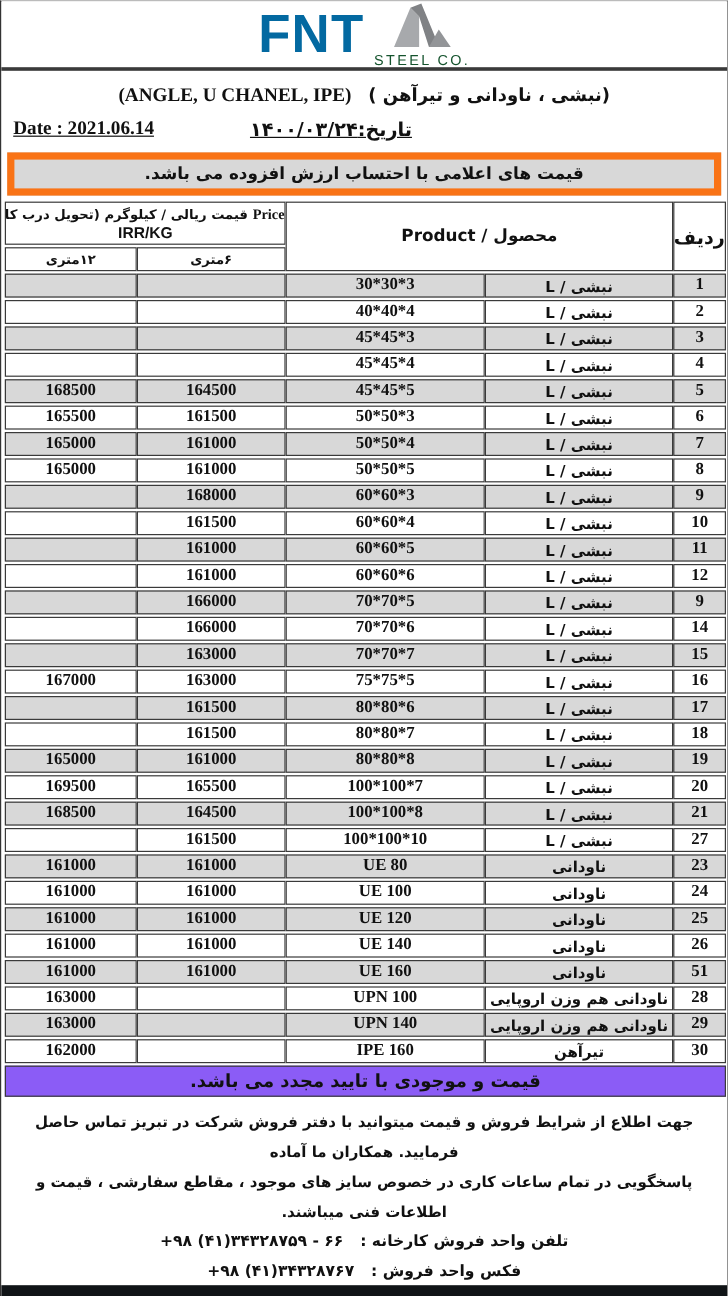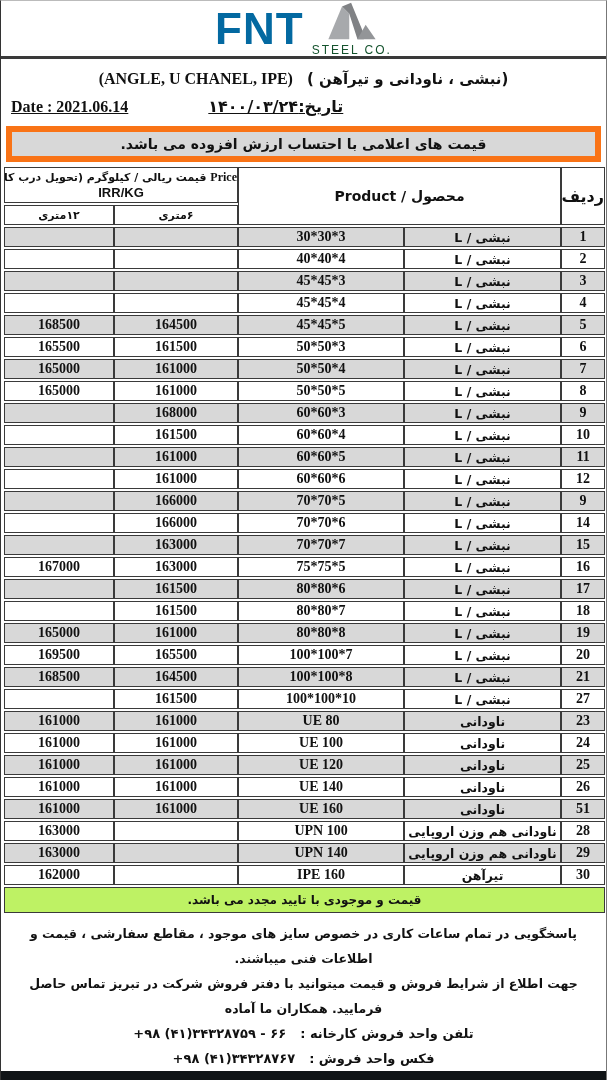--- a/index.html
+++ b/index.html
@@ -72,21 +72,21 @@
   td.price-hdr .en { font-family:"Liberation Serif",serif; font-size:12px; }
   td.price-hdr .unit { font-family:"Liberation Sans",sans-serif; font-size:13px; }
   td.sub-hdr { font-weight:bold; font-size:11px; direction:rtl; }
   td.product-hdr { font-weight:bold; font-size:14px; direction:rtl; }
   td.rowno-hdr { font-weight:bold; font-size:16px; direction:rtl; }
 
   tr.gray td { background:#d8d8d8; }
   tr.white td { background:#ffffff; }
   td.num { font-family:"Liberation Serif","DejaVu Serif",serif; font-weight:bold; font-size:14px; }
   td.name { direction:rtl; font-weight:bold; font-size:12.5px; font-family:"DejaVu Sans",sans-serif; }
-  td.footnote-cell { background:#bef264; direction:rtl; font-weight:bold; font-size:12px; height:26px; }
+  td.footnote-cell { background:#8b5cf6; direction:rtl; font-weight:bold; font-size:15px; height:26px; }
 
   
   .footer-block { margin:0 3px; border-top:0; padding:6px 10px 0; }
   .footer-para { direction:rtl; text-align:center; font-weight:bold; font-size:12.5px; line-height:25px; }
   .contact-line { direction:rtl; display:flex; justify-content:center; gap:14px; font-weight:bold; font-size:13px; line-height:25px; }
   .contact-line .val { direction:ltr; unicode-bidi:isolate; }
   .bottom-bar { position:absolute; left:0; right:0; bottom:0; height:9px; background:#101417; }
 </style>
 </head>
 <body>
@@ -354,22 +354,22 @@
     </tr>
       </tbody>
     <tbody>
       <tr>
         <td class="footnote-cell" colspan="5">قیمت و موجودی با تایید مجدد می باشد.</td>
       </tr>
     </tbody>
   </table>
 
   <div class="footer-block">
+    <div class="footer-para">جهت اطلاع از شرایط فروش و قیمت میتوانید با دفتر فروش شرکت در تبریز تماس حاصل فرمایید. همکاران ما آماده</div>
     <div class="footer-para">پاسخگویی در تمام ساعات کاری در خصوص سایز های موجود ، مقاطع سفارشی ، قیمت و اطلاعات فنی میباشند.</div>
-    <div class="footer-para">جهت اطلاع از شرایط فروش و قیمت میتوانید با دفتر فروش شرکت در تبریز تماس حاصل فرمایید. همکاران ما آماده</div>
     <div class="contact-line">
       <span>تلفن واحد فروش کارخانه :</span>
       <span class="val">+۹۸ (۴۱)۳۴۳۲۸۷۵۹ - ۶۶</span>
     </div>
     <div class="contact-line">
       <span>فکس واحد فروش :</span>
       <span class="val">+۹۸ (۴۱)۳۴۳۲۸۷۶۷</span>
     </div>
 
   </div>

